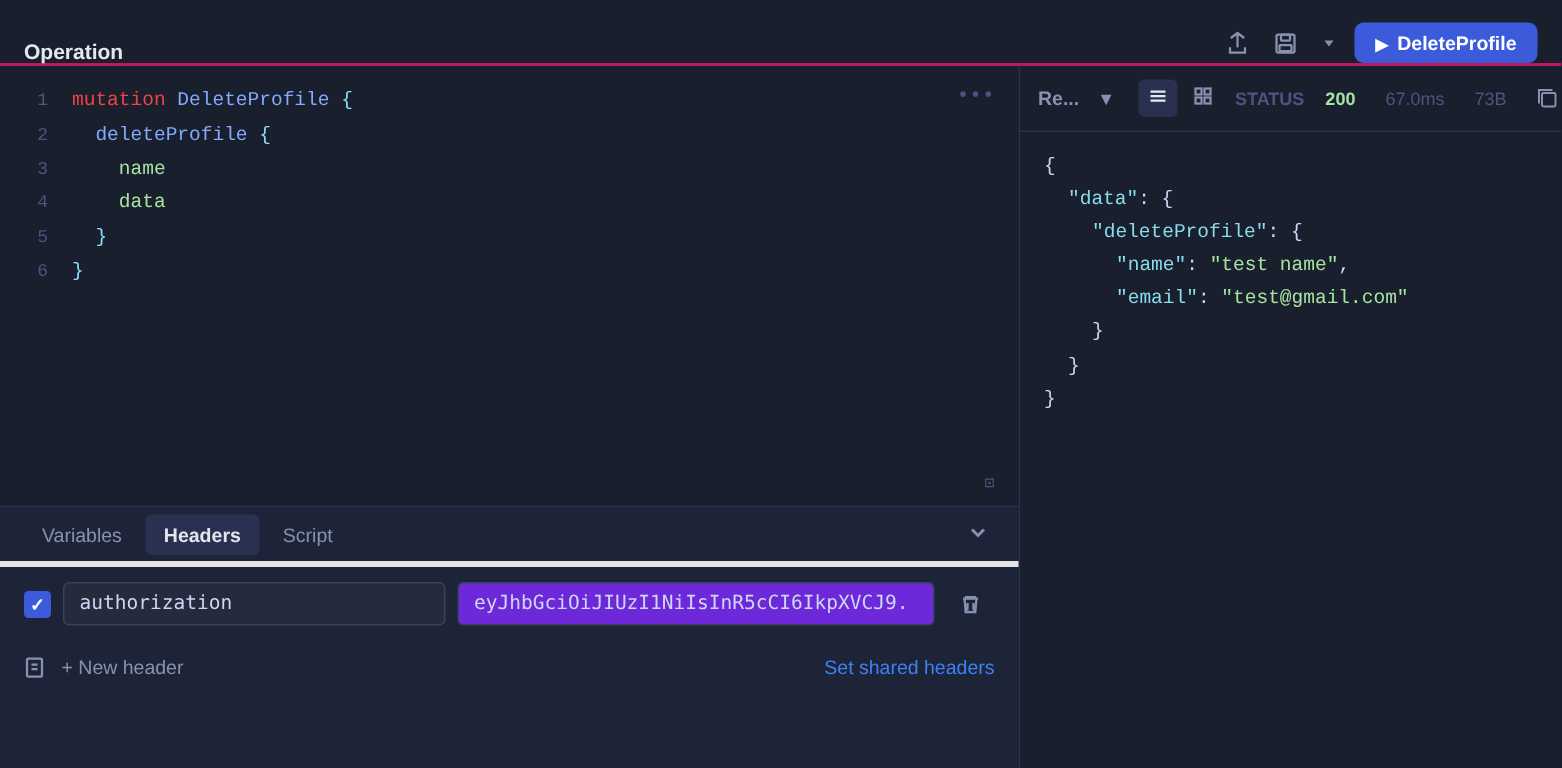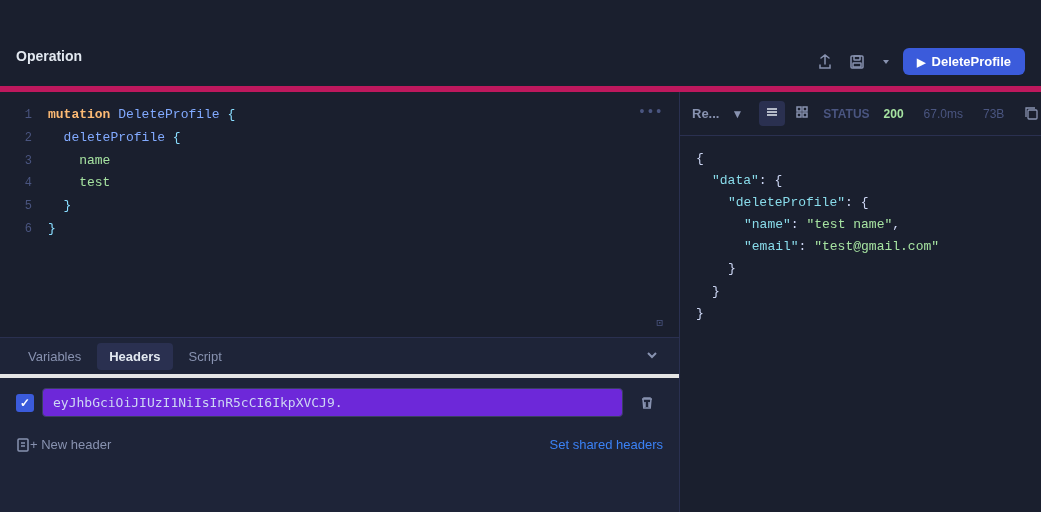--- a/index.html
+++ b/index.html
@@ -10,28 +10,27 @@
       width: 1041px;
       height: 512px;
       overflow: hidden;
       display: flex;
       flex-direction: column;
     }
 
     
     .top-bar {
       display: flex;
-      align-items: flex-start;
+      align-items: flex-end;
       background: #1a1f2e;
-      border-bottom: 6px solid #be185d;
+      border-bottom: 2px solid #be185d;
       height: 44px;
       padding: 0 16px;
       gap: 8px;
       flex-shrink: 0;
-      margin-top: 48px;
     }
     .top-bar-title {
       font-family: sans-serif;
       font-size: 14px;
       font-weight: 600;
       color: #e2e8f0;
       flex: 1;
     }
     .top-bar-icons {
       display: flex;
@@ -101,21 +100,21 @@
     .line-num {
       color: #4a5580;
       width: 32px;
       text-align: right;
       margin-right: 16px;
       font-size: 12px;
       flex-shrink: 0;
       user-select: none;
     }
     .code-content { color: #cdd6f4; }
-    .kw-mutation { color: #fdba74; font-weight: bold; }
+    .kw-mutation { color: #ef4444; }
     .kw-name { color: #82aaff; }
     .kw-brace { color: #89ddff; }
     .kw-field { color: #a6e3a1; }
 
     .editor-dots {
       position: absolute;
       top: 12px;
       right: 16px;
       color: #4a5580;
       font-size: 14px;
@@ -240,21 +239,21 @@
 
     .new-header-row {
       display: flex;
       align-items: center;
       justify-content: space-between;
       padding: 10px 16px 8px;
     }
     .new-header-left {
       display: flex;
       align-items: center;
-      gap: 0;
+      gap: 11px;
       color: #8892b0;
       font-family: sans-serif;
       font-size: 13px;
       cursor: pointer;
     }
     .set-shared-btn {
       font-family: sans-serif;
       font-size: 13px;
       color: #3b82f6;
       background: none;
@@ -384,21 +383,21 @@
       <div class="code-line">
         <span class="line-num">2</span>
         <span class="code-content">&nbsp;&nbsp;<span class="kw-name">deleteProfile</span><span class="kw-brace"> {</span></span>
       </div>
       <div class="code-line">
         <span class="line-num">3</span>
         <span class="code-content">&nbsp;&nbsp;&nbsp;&nbsp;<span class="kw-field">name</span></span>
       </div>
       <div class="code-line">
         <span class="line-num">4</span>
-        <span class="code-content">&nbsp;&nbsp;&nbsp;&nbsp;<span class="kw-field">test</span></span>
+        <span class="code-content">&nbsp;&nbsp;&nbsp;&nbsp;<span class="kw-field">data</span></span>
       </div>
       <div class="code-line">
         <span class="line-num">5</span>
         <span class="code-content">&nbsp;&nbsp;<span class="kw-brace">}</span></span>
       </div>
       <div class="code-line">
         <span class="line-num">6</span>
         <span class="code-content"><span class="kw-brace">}</span></span>
       </div>
       <div class="editor-dots">•••</div>
@@ -414,20 +413,21 @@
         <button class="tab-collapse-btn">
           <svg width="14" height="14" viewBox="0 0 14 14" fill="none" stroke="currentColor" stroke-width="2">
               <path d="M3 5l4 4 4-4"></path>
             </svg>
         </button>
       </div>
 
       <div class="headers-content">
         <div class="header-row">
           <input type="checkbox" class="header-checkbox" checked="" style="">
+          <input type="text" class="header-key-input" value="authorization" style="">
           <input type="text" class="header-val-input" value="eyJhbGciOiJIUzI1NiIsInR5cCI6IkpXVCJ9." style="">
           <button class="delete-btn">
             <svg width="16" height="16" viewBox="0 0 16 16" fill="none" stroke="currentColor" stroke-width="1.5">
                 <path d="M3 4h10M5 4V3h6v1M6 7v5M10 7v5M4 4l.8 9h6.4L12 4"></path>
               </svg>
           </button>
         </div>
       </div>
 
       <div class="new-header-row">

